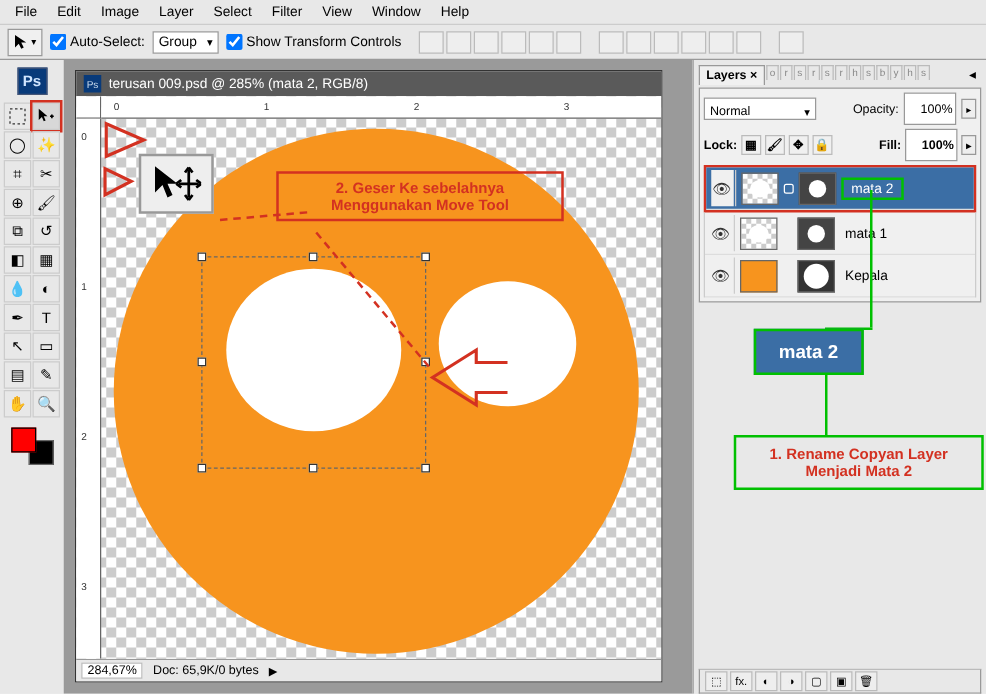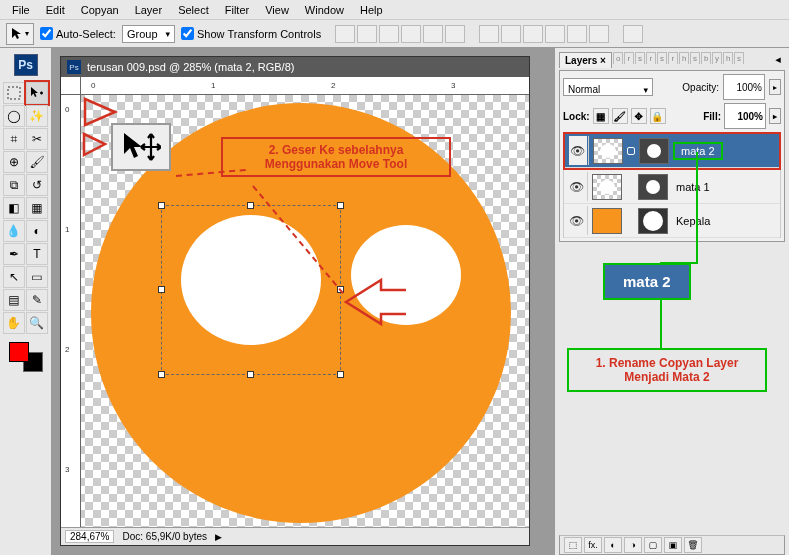--- a/index.html
+++ b/index.html
@@ -94,36 +94,36 @@
   .layer-thumb.checker{background: repeating-conic-gradient(#ccc 0% 25%, #fff 0% 50%) 0 / 8px 8px;}
   .mask-thumb { width:30px; height:26px; border:1px solid #666; background:#444; display:flex; align-items:center; justify-content:center; position:relative;}
   .mask-thumb .m-circle{width:14px;height:14px;border-radius:50%;background:#fff;}
   .layer-name { font-size:11px; margin-left:4px;}
   .layer-name-edit { border:2px solid #00c000; padding:1px 6px; background:#3b6ea5; color:#fff; font-size:11px;}
   
   .rest-layers{border-left:1px solid #ccc;border-right:1px solid #ccc;}
   
   .callout-badge { position:absolute; top:215px; left:48px; border:2px solid #00c000; background:#3b6ea5; color:#fff; font-weight:bold; padding:8px 18px; font-size:15px;}
   
-  .green-note { position:absolute; border:2px solid #00c000; color:#d33121; font-weight:bold; font-size:12px; padding:6px 8px; top:300px; left:12px; width:200px; text-align:center;}
+  .green-note { position:absolute; border:2px solid #00c000; color:#d33121; font-weight:bold; font-size:12px; padding:6px 8px; top:300px; left:32px; width:200px; text-align:center;}
   
   .green-line{position:absolute;background:#00c000;}
   
   .panel-foot{border:1px solid #999;border-top:1px solid #bbb;background:#e8e8e8;height:20px;margin:0 4px;display:flex;align-items:center;gap:2px;padding:0 4px;}
   .pf-btn{width:18px;height:16px;border:1px solid #bbb;background:#eee;font-size:9px;display:flex;align-items:center;justify-content:center;}
   
   .ruler-tick{position:absolute;font-size:8px;color:#333;}
 </style>
 </head>
 <body>
 
 <div class="menubar">
   <span>File</span>
   <span>Edit</span>
-  <span>Copyan</span>
+  <span>Image</span>
   <span>Layer</span>
   <span>Select</span>
   <span>Filter</span>
   <span>View</span>
   <span>Window</span>
   <span>Help</span>
 </div>
 
 <div class="optbar">
   <div class="tool-indicator">

